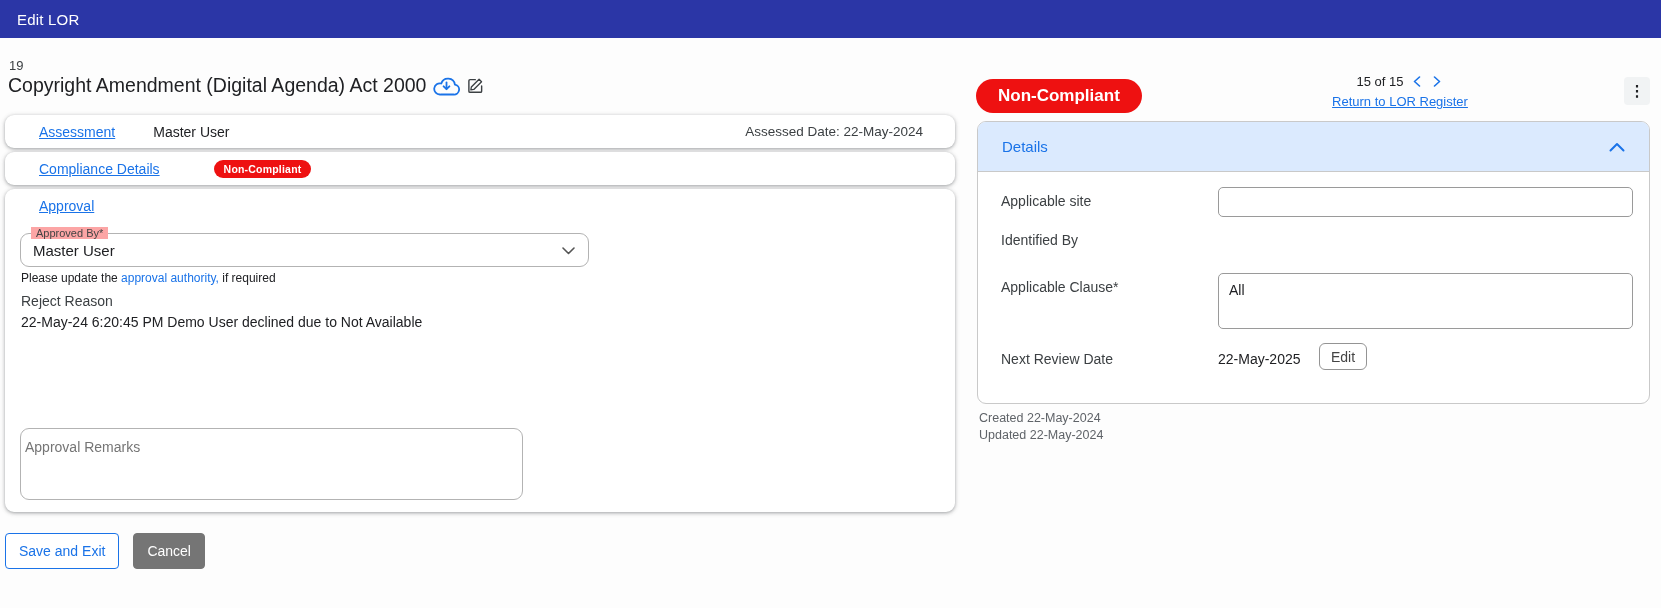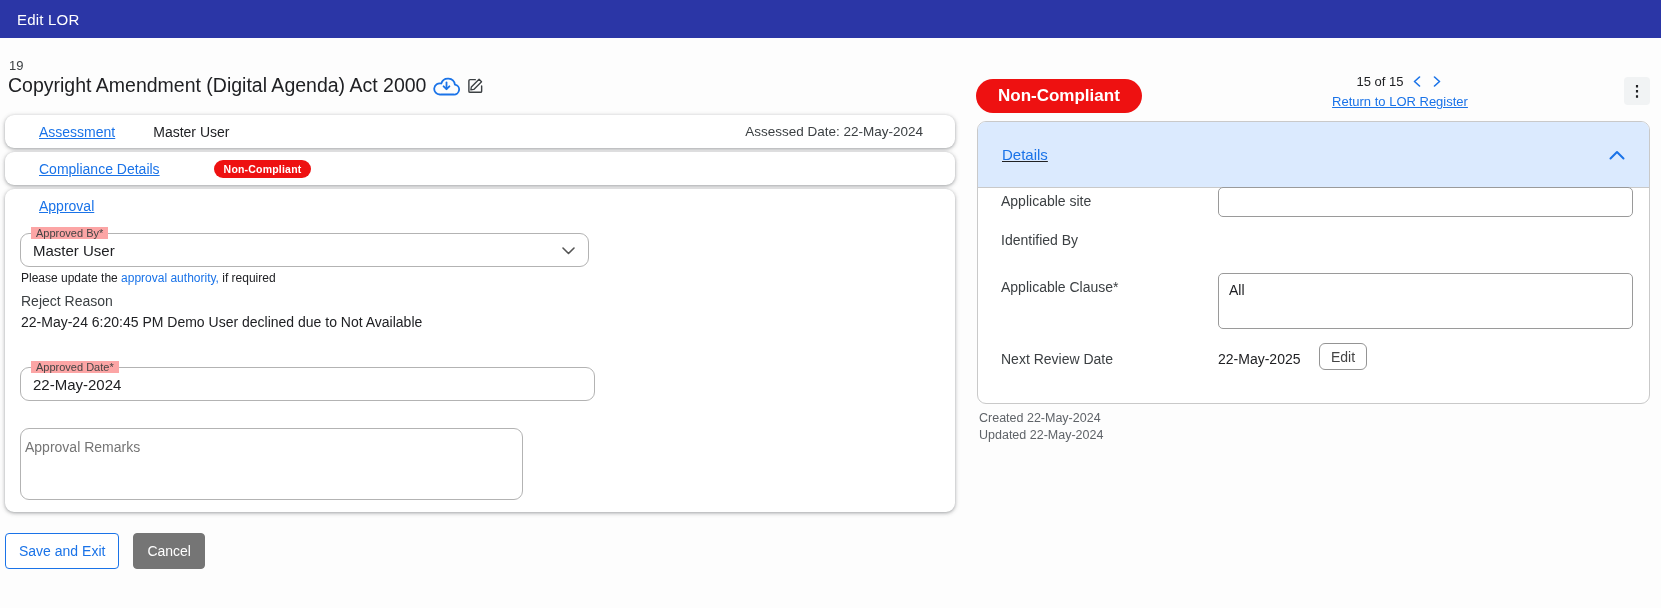--- a/index.html
+++ b/index.html
@@ -60,21 +60,21 @@
   .pager-line{font-size:13px;color:#202124;display:flex;align-items:center;justify-content:center;gap:6px;}
   .pager-chevron{display:inline-flex;cursor:pointer;padding:1px 3px;}
   .return-link{display:inline-block;margin-top:5px;font-size:13px;color:#1a73e8;
     text-decoration:underline;cursor:pointer;}
   .kebab-btn{position:absolute;left:1624px;top:77px;width:26px;height:28px;background:#f1f3f4;
     border-radius:4px;display:flex;align-items:center;justify-content:center;cursor:pointer;
     color:#202124;font-size:15px;font-weight:bold;}
   .details-card{position:absolute;left:977px;top:121px;width:673px;height:283px;background:#fff;
     border:1px solid #c9c9c9;border-radius:9px;box-sizing:border-box;overflow:hidden;}
   .details-header{height:49px;background:#dbeafe;border-bottom:1px solid #c9c9c9;display:flex;
-    align-items:center;justify-content:space-between;padding:8px 24px;cursor:pointer;text-decoration:underline;}
+    align-items:center;justify-content:space-between;padding:0 24px;cursor:pointer;}
   .details-title{font-size:15px;color:#1a73e8;}
   .d-label{position:absolute;left:23px;font-size:14px;color:#3c4043;}
   .d-control{position:absolute;left:240px;width:415px;box-sizing:border-box;border:1px solid #9a9a9a;
     border-radius:5px;background:#fff;font-size:14px;color:#202124;}
   .d-input{height:30px;padding:0 10px;outline:none;font-family:"Liberation Sans",sans-serif;}
   .d-select{height:32px;display:flex;align-items:center;padding:0 30px 0 10px;cursor:pointer;position:relative;}
   .d-select .dd-chevron{position:absolute;right:12px;top:50%;transform:translateY(-50%);}
   .d-textarea{height:56px;padding:8px 10px;}
   .d-text{position:absolute;left:240px;font-size:14px;color:#202124;}
   .d-edit-btn{position:absolute;left:341px;height:27px;padding:0 11px;border:1px solid #949494;
@@ -132,24 +132,20 @@
     </span>
   </div>
 
   <div class="helper-line">
     <span>Please update the </span><a>approval authority,</a><span> if required</span>
   </div>
 
   <div class="reject-label">Reject Reason</div>
   <div class="reject-text">22-May-24 6:20:45 PM Demo User declined due to Not Available</div>
 
-  <div class="m-field" id="approved-date">
-    <span class="float-label">Approved Date*</span>
-    <span class="m-value">22-May-2024</span>
-  </div>
 
   <textarea class="remarks" placeholder="Approval Remarks" style=""></textarea>
 </div>
 
 <div class="btn-row">
   <button class="btn btn-outline">Save and Exit</button>
   <button class="btn btn-gray">Cancel</button>
 </div>
 
 <div class="status-pill">Non-Compliant</div>

